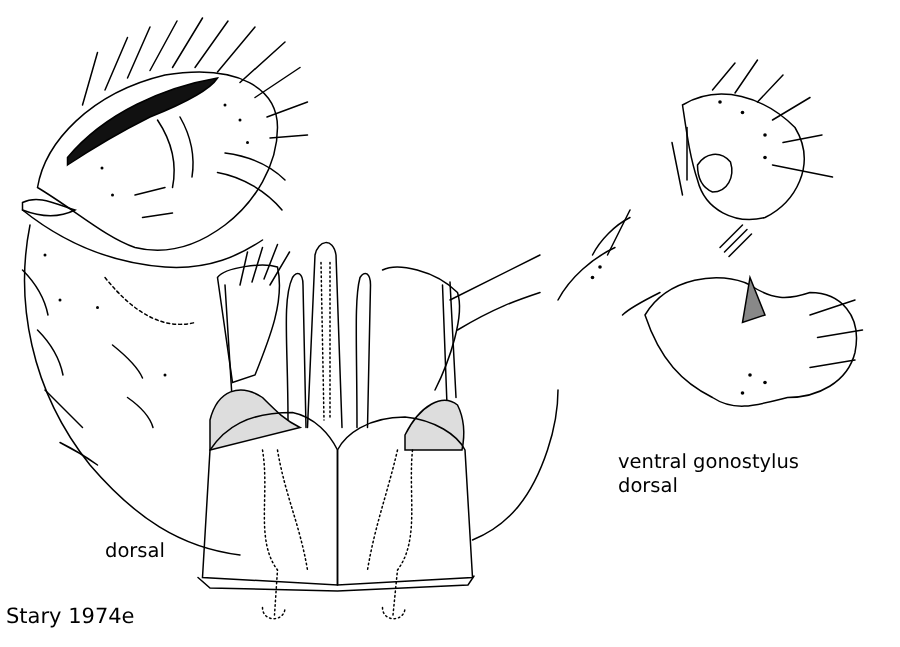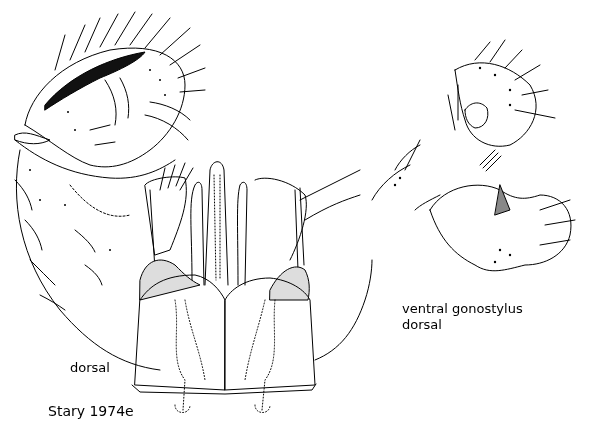--- a/index.html
+++ b/index.html
@@ -1,22 +1,22 @@
 <!DOCTYPE html>
 <html><head>
   <meta charset="utf-8">
   <style>
     html, body { margin: 0; padding: 0; background: #ffffff; }
     .canvas { position: relative; width: 600px; height: 431px; background: #ffffff; overflow: hidden; }
     svg.drawing { position: absolute; left: 0; top: 0; }
     .lbl { position: absolute; font-family: "DejaVu Sans", sans-serif; font-size: 13px; color: #000; line-height: 16px; white-space: nowrap; }
     .lbl-dorsal { left: 70px; top: 360px; }
-    .lbl-ventral { left: 402px; top: 301px; }
+    .lbl-ventral { left: 412px; top: 301px; }
     .lbl-ventral div { line-height: 16px; }
-    .lbl-credit { left: 4px; top: 403px; font-size: 14px; margin-left: 44px; }
+    .lbl-credit { left: 4px; top: 403px; font-size: 14px; }
   </style>
 </head>
 <body>
 
 <div class="canvas">
 
   <svg class="drawing" width="600" height="431" viewBox="0 0 600 431" fill="none" stroke="#000" stroke-width="1" stroke-linecap="round">
 
     <g>
       <path d="M25,125 C30,95 60,62 110,50 C160,42 185,60 185,85 C185,110 170,135 150,150 C130,165 110,170 90,165 C70,158 50,140 25,125 Z"></path>

